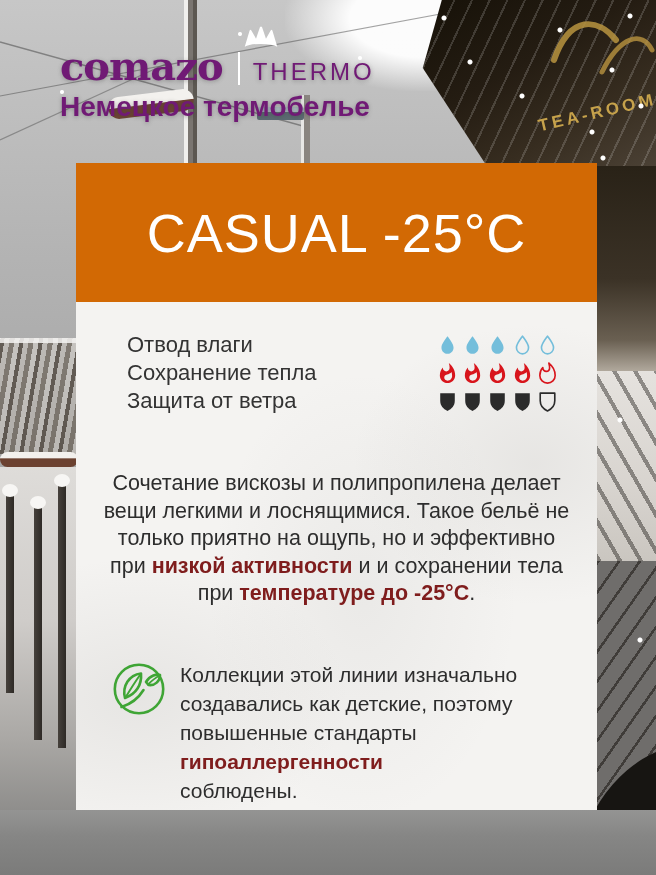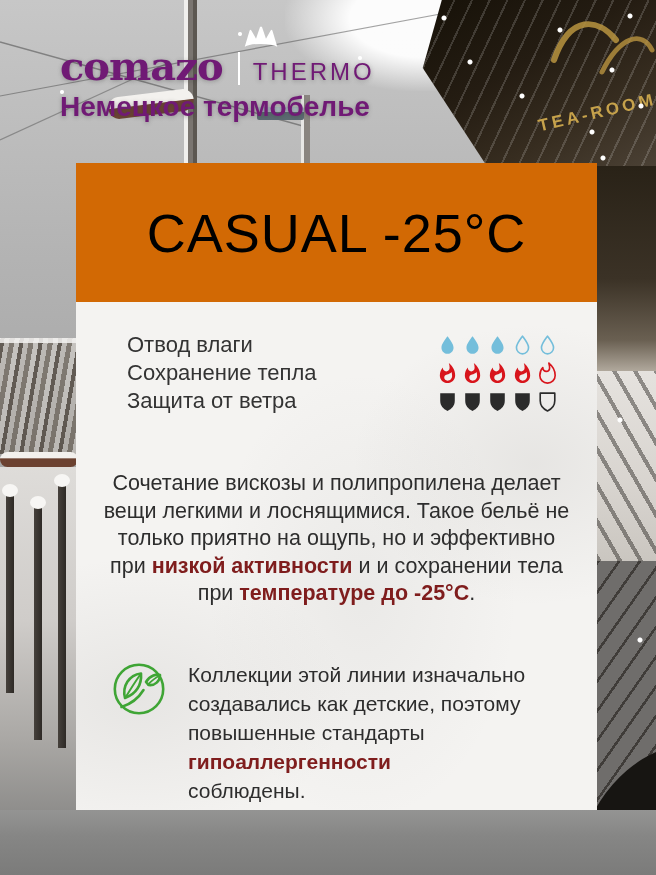--- a/index.html
+++ b/index.html
@@ -82,36 +82,36 @@
   .brandrow{display:inline-flex;align-items:baseline;height:46px;}
   .wordmark{font-family:"DejaVu Serif","Liberation Serif",serif;font-weight:bold;
             font-size:40px;letter-spacing:-1px;line-height:46px;}
   .brand-div{width:2px;height:33px;background:#fff;align-self:center;margin:4px 13px 0 15px;}
   .brand-suffix{font-size:24px;letter-spacing:3px;font-weight:400;}
   .sub{font-size:28px;line-height:35px;font-weight:700;}
 
   
   .banner{left:76px;top:163px;width:521px;height:139px;background:#d26904;z-index:4;
           display:flex;align-items:center;justify-content:center;}
-  .banner-label{color:#000000;font-size:54px;font-weight:500;letter-spacing:1px;}
+  .banner-label{color:#ffffff;font-size:54px;font-weight:500;letter-spacing:1px;}
 
   
   .card{left:76px;top:302px;width:521px;height:508px;background:#f4f3f1;z-index:4;}
   .card::before{content:"";position:absolute;inset:0;background:
       radial-gradient(ellipse 300px 200px at 12% 78%,rgba(160,158,155,.16),transparent 70%),
       radial-gradient(ellipse 260px 200px at 88% 32%,rgba(168,166,162,.18),transparent 70%),
       radial-gradient(ellipse 220px 320px at 55% 58%,rgba(150,150,148,.10),transparent 70%);}
   .features{position:absolute;left:51px;right:38px;top:29px;}
   .feature-row{display:flex;justify-content:space-between;align-items:center;height:28px;}
   .feature-label{font-size:22px;color:#333;}
   .feature-icons{display:flex;gap:2px;align-items:center;}
   .desc{position:absolute;left:8px;right:8px;top:168px;text-align:center;
         font-size:21.5px;line-height:27.5px;color:#2d2d2d;}
   .desc b,.eco-text b{font-weight:bold;color:#7f1d1d;}
-  .eco{position:absolute;left:36px;right:14px;top:352px;display:flex;gap:22px;align-items:flex-start;}
+  .eco{position:absolute;left:36px;right:14px;top:352px;display:flex;gap:14px;align-items:flex-start;}
   .eco-icon{flex:0 0 auto;color:#3fa535;margin-top:8px;}
   .eco-text{font-size:21px;line-height:29px;color:#2d2d2d;padding-top:6px;}
 </style>
 </head>
 <body>
 
 <div id="stage">
 
   <div class="abs ph-sky"></div>
   <div class="abs ph-snowtree"></div>

